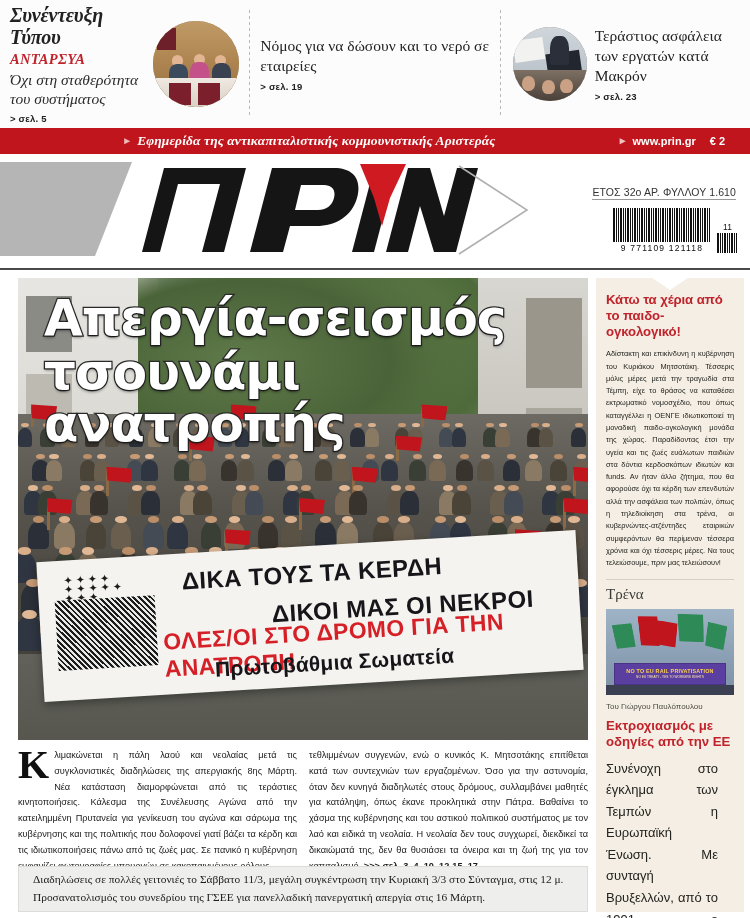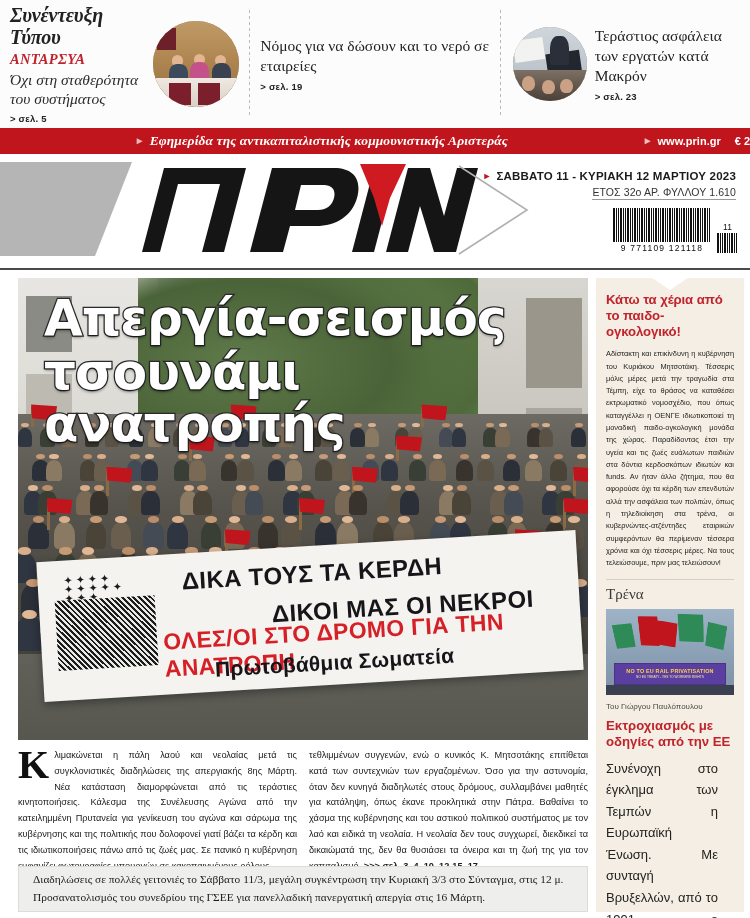--- a/index.html
+++ b/index.html
@@ -50,21 +50,21 @@
   .pp-kid { position:absolute; border-radius:50% 50% 45% 45%; background:#caa184; }
 
   
   .redbar { position:absolute; left:0; top:128px; width:750px; height:26px;
             background:#c0151c; display:flex; align-items:center; }
   .rb-center { flex:1; text-align:center; font-family:"Liberation Serif", serif;
                font-style:italic; font-weight:bold; font-size:13.5px; color:#fff;
                letter-spacing:.1px; }
   .rb-arrow { display:inline-block; color:#f0b9b9; font-size:10px; margin-right:5px;
               vertical-align:1px; }
-  .rb-right { display:flex; align-items:center; gap:14px; padding-right:0;
+  .rb-right { display:flex; align-items:center; gap:14px; padding-right:25px;
               font-size:11px; font-weight:bold; color:#fff; }
   .rb-url .rb-arrow { color:#f3c3c3; }
 
   
   .masthead { position:absolute; left:0; top:154px; width:750px; height:116px;
               background:#fff; }
   .mh-greyband { position:absolute; left:0; top:8px; width:132px; height:94px;
                  background:#b5b5b5;
                  clip-path:polygon(0 0,100% 0,72% 100%,0 100%); }
   .logo { position:absolute; left:138px; top:10px; width:340px; height:92px; }
@@ -267,23 +267,20 @@
           <polygon points="248,88 270,4 292,4 306,52 319,4 340,4 318,88 296,88 282,42 270,88"></polygon>
         </g>
         <polygon points="222,0 268,0 252,34 244,62 236,34" fill="#cf1a22"></polygon>
       </svg>
     </div>
 
     <svg class="mh-chevron" viewBox="0 0 80 96">
       <polyline points="4,4 72,48 4,92" fill="none" stroke="#b0b0b0" stroke-width="1.6"></polyline>
     </svg>
 
-    <div class="mh-date">
-      <span class="rb-arrow">►</span><span>ΣΑΒΒΑΤΟ 11 - ΚΥΡΙΑΚΗ 12 ΜΑΡΤΙΟΥ 2023</span>
-    </div>
     <div class="mh-issue">ΕΤΟΣ 32ο ΑΡ. ΦΥΛΛΟΥ 1.610</div>
 
     <div class="barcode">
       <div class="bc-main">
         <div class="bc-bars" id="bc-main-bars">
             <i style="width:2px;height:100%"></i>
             <i style="width:1px;height:100%"></i>
             <i style="width:1px;height:100%"></i>
             <i style="width:2px;height:100%"></i>
             <i style="width:1px;height:100%"></i>

